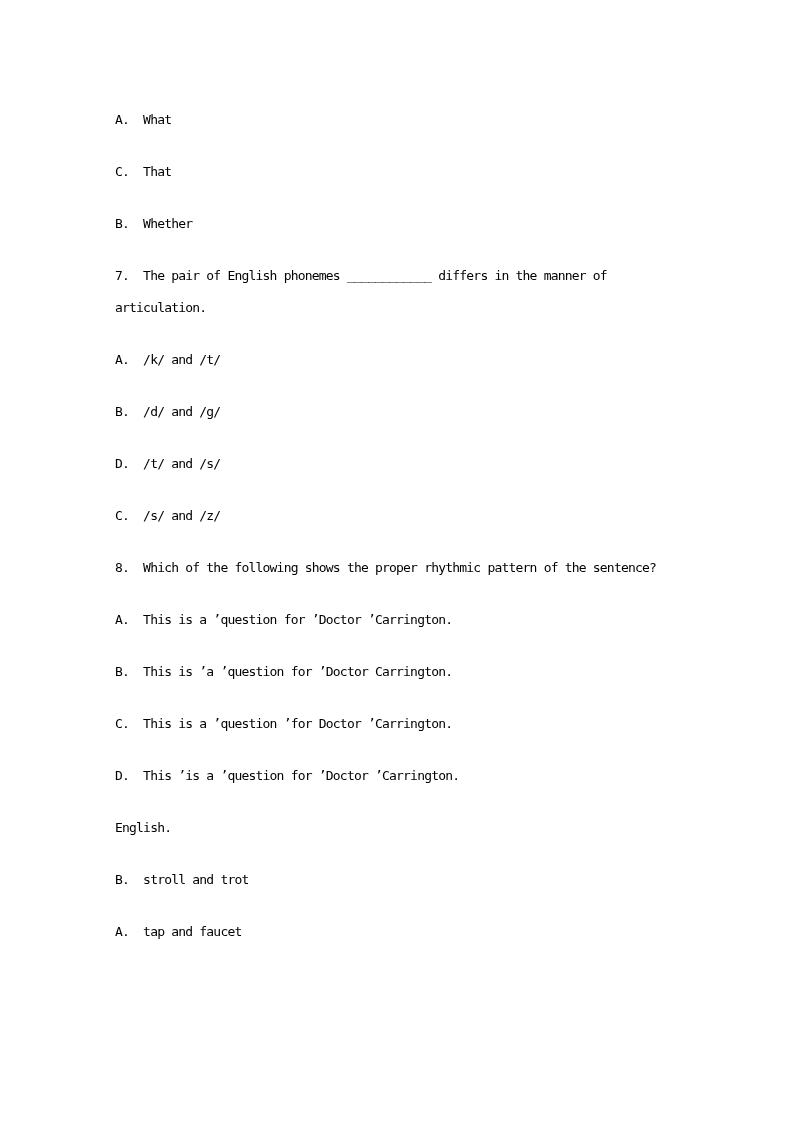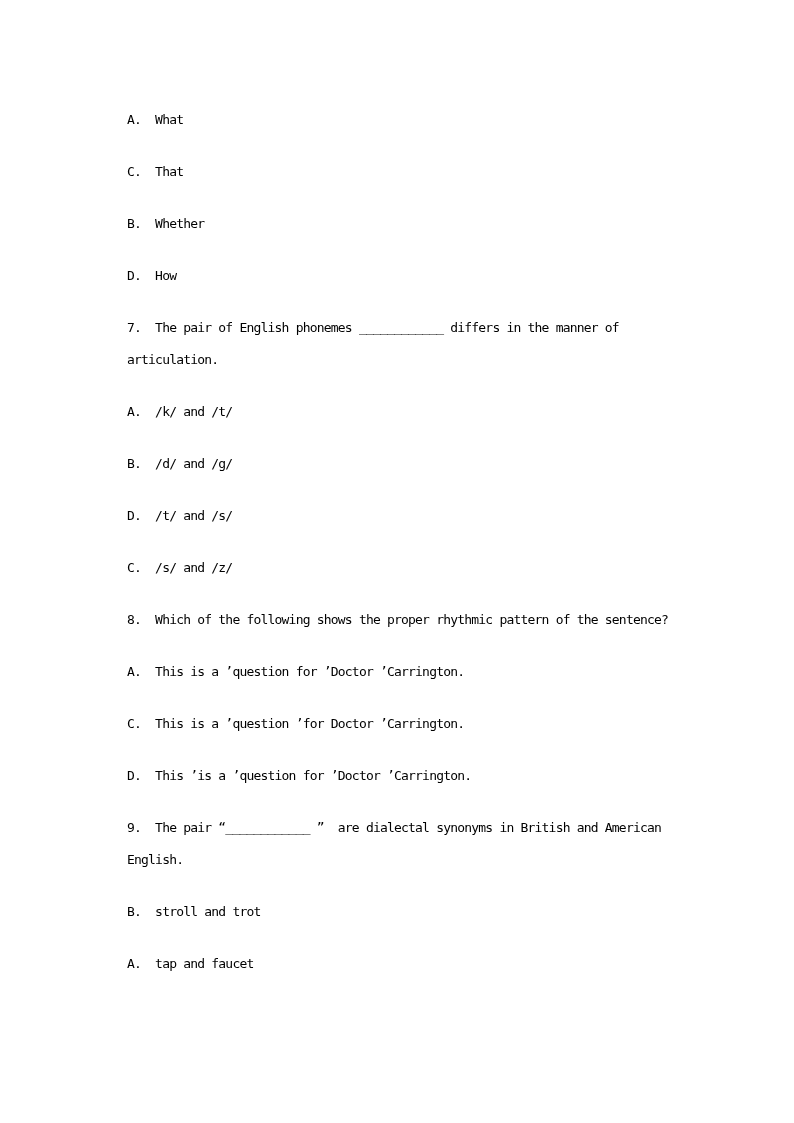--- a/index.html
+++ b/index.html
@@ -18,44 +18,41 @@
     letter-spacing: -0.8px;
     color: #000000;
   }
   .doc {
     position: absolute;
     top: 104px;
     left: 115px;
     right: 60px;
   }
   .block {
-    margin: 0 0 20px 12px;
+    margin: 0 0 20px 0;
   }
   .line {
     height: 32px;
     line-height: 32px;
     white-space: pre;
   }
 </style>
 </head>
 <body>
 
 <div class="page">
   <div class="doc">
       <div class="block">
         <div class="line">A.  What</div>
       </div>
       <div class="block">
         <div class="line">C.  That</div>
       </div>
       <div class="block">
         <div class="line">B.  Whether</div>
-      </div>
-      <div class="block">
-        <div class="line">D.  How</div>
       </div>
       <div class="block">
         <div class="line">7.  The pair of English phonemes ____________ differs in the manner of</div>
         <div class="line">articulation.</div>
       </div>
       <div class="block">
         <div class="line">A.  /k/ and /t/</div>
       </div>
       <div class="block">
         <div class="line">B.  /d/ and /g/</div>
@@ -66,27 +63,29 @@
       <div class="block">
         <div class="line">C.  /s/ and /z/</div>
       </div>
       <div class="block">
         <div class="line">8.  Which of the following shows the proper rhythmic pattern of the sentence?</div>
       </div>
       <div class="block">
         <div class="line">A.  This is a ’question for ’Doctor ’Carrington.</div>
       </div>
       <div class="block">
+        <div class="line">B.  This is ’a ’question for ’Doctor Carrington.</div>
+      </div>
+      <div class="block">
         <div class="line">C.  This is a ’question ’for Doctor ’Carrington.</div>
       </div>
       <div class="block">
         <div class="line">D.  This ’is a ’question for ’Doctor ’Carrington.</div>
       </div>
       <div class="block">
-        <div class="line">9.  The pair “____________ ”  are dialectal synonyms in British and American</div>
         <div class="line">English.</div>
       </div>
       <div class="block">
         <div class="line">B.  stroll and trot</div>
       </div>
       <div class="block">
         <div class="line">A.  tap and faucet</div>
       </div>
     </div>
 </div>

